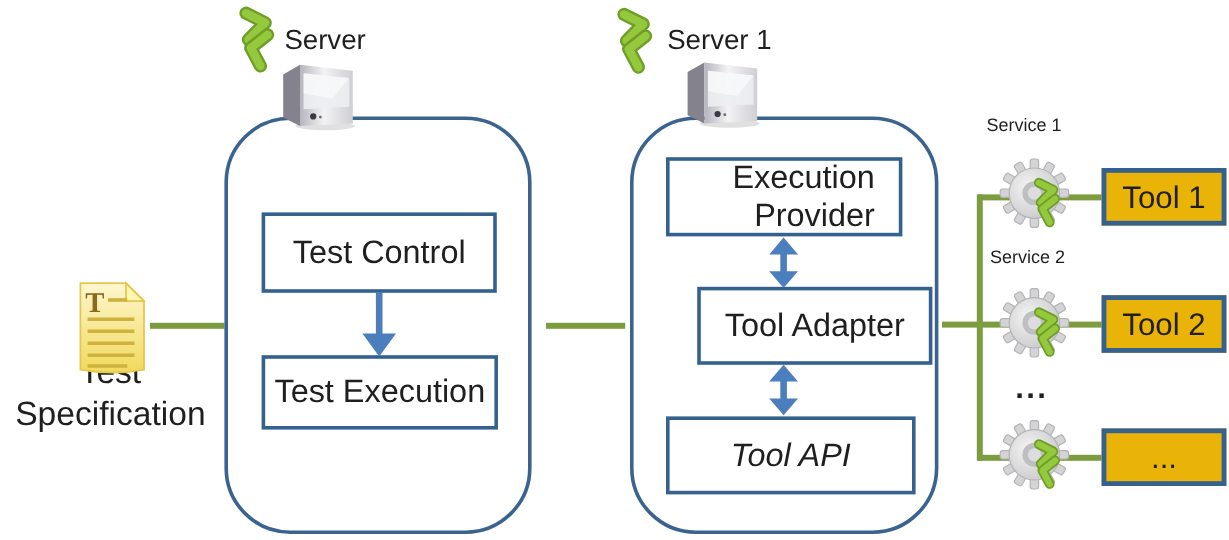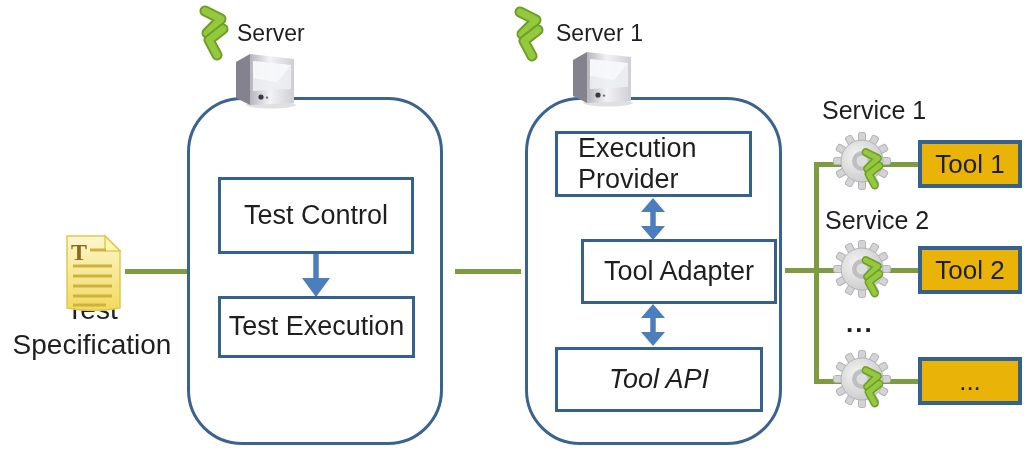--- a/index.html
+++ b/index.html
@@ -11,30 +11,30 @@
   
   .gline{background:#7d9c40;position:absolute;z-index:1;}
   
   .container-node{
     position:absolute;border:3px solid #3a648f;border-radius:55px;
     background:transparent;z-index:2;box-sizing:border-box;
   }
   
   .box{
     position:absolute;border:3px solid #35618e;background:#ffffff;z-index:4;
-    display:flex;align-items:center;justify-content:center;text-align:left;
+    display:flex;align-items:center;justify-content:center;text-align:right;
     font-size:27px;line-height:1.15;box-sizing:border-box;
   }
   .toolbox{
     position:absolute;border:4px solid #35618e;background:#eab308;z-index:4;
     display:flex;align-items:center;justify-content:center;text-align:center;
     font-size:26px;box-sizing:border-box;
   }
   .hdr-label{position:absolute;font-size:23px;z-index:5;white-space:nowrap;}
-  .svc-label{position:absolute;font-size:25px;z-index:5;white-space:nowrap;}
+  .svc-label{position:absolute;font-size:15px;z-index:5;white-space:nowrap;}
   .caption{
     position:absolute;font-size:28px;text-align:center;line-height:1.25;z-index:5;
   }
   .dots{position:absolute;font-size:26px;font-weight:700;letter-spacing:2px;z-index:5;}
   .icon{position:absolute;z-index:6;overflow:visible;}
   svg{overflow:visible;display:block;}
 </style>
 </head>
 <body>
 
@@ -119,21 +119,21 @@
 
   <div class="container-node" style="left:187px;top:97px;width:256px;height:348px;"></div>
   <svg class="icon" style="left:196px;top:4px;" width="36" height="56" viewBox="0 0 36 56">
       <use href="#connector"></use>
     </svg>
   <div class="hdr-label" style="left:237px;top:20px;">Server</div>
   <svg class="icon" style="left:233px;top:52px;" width="64" height="57" viewBox="0 0 64 57">
       <use href="#tower"></use>
     </svg>
 
-  <div class="box" style="left:218px;top:177px;width:196px;height:77px;">
+  <div class="box" style="left:218px;top:177px;width:196px;height:67px;">
     <span>Test Control</span>
   </div>
 
   <svg class="icon" style="left:300px;top:240px;z-index:3;" width="32" height="58" viewBox="0 0 32 58">
     <line x1="16" y1="0" x2="16" y2="40" stroke="#4a7ebc" stroke-width="5.5"></line>
     <polygon points="2,38 30,38 16,57" fill="#4a7ebc"></polygon>
   </svg>
 
   <div class="box" style="left:218px;top:296px;width:197px;height:62px;">
     <span>Test Execution</span>

